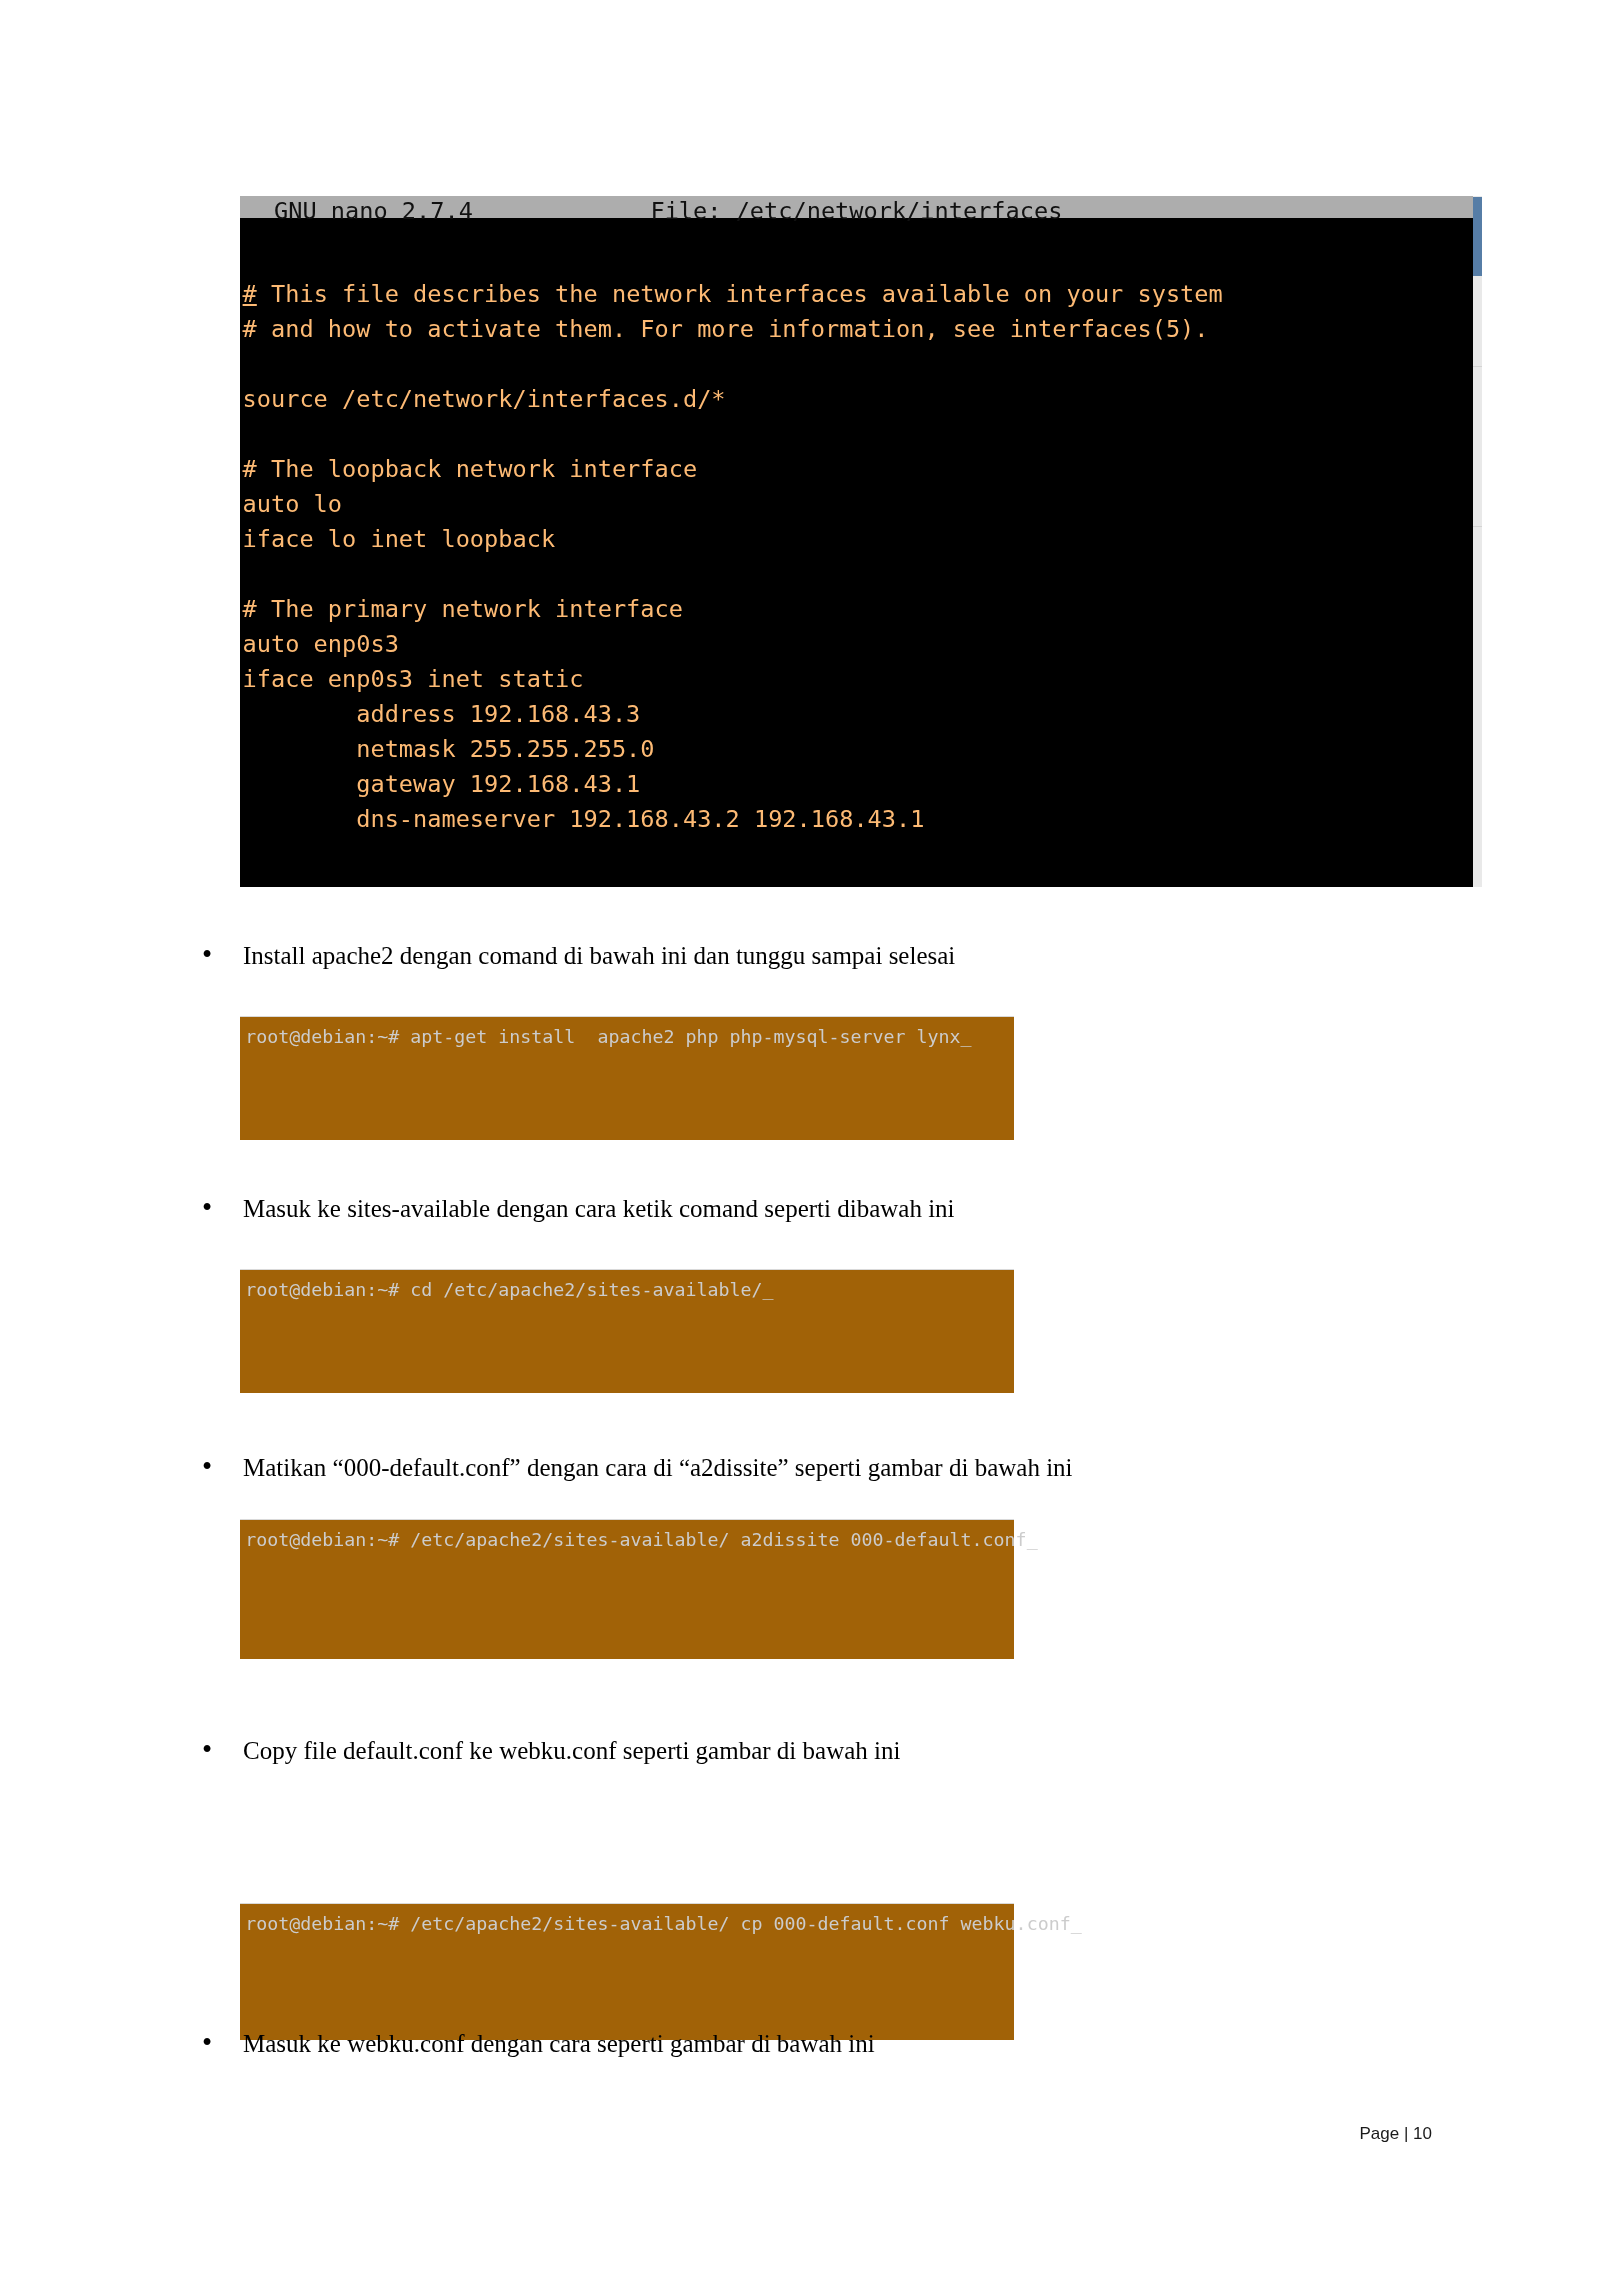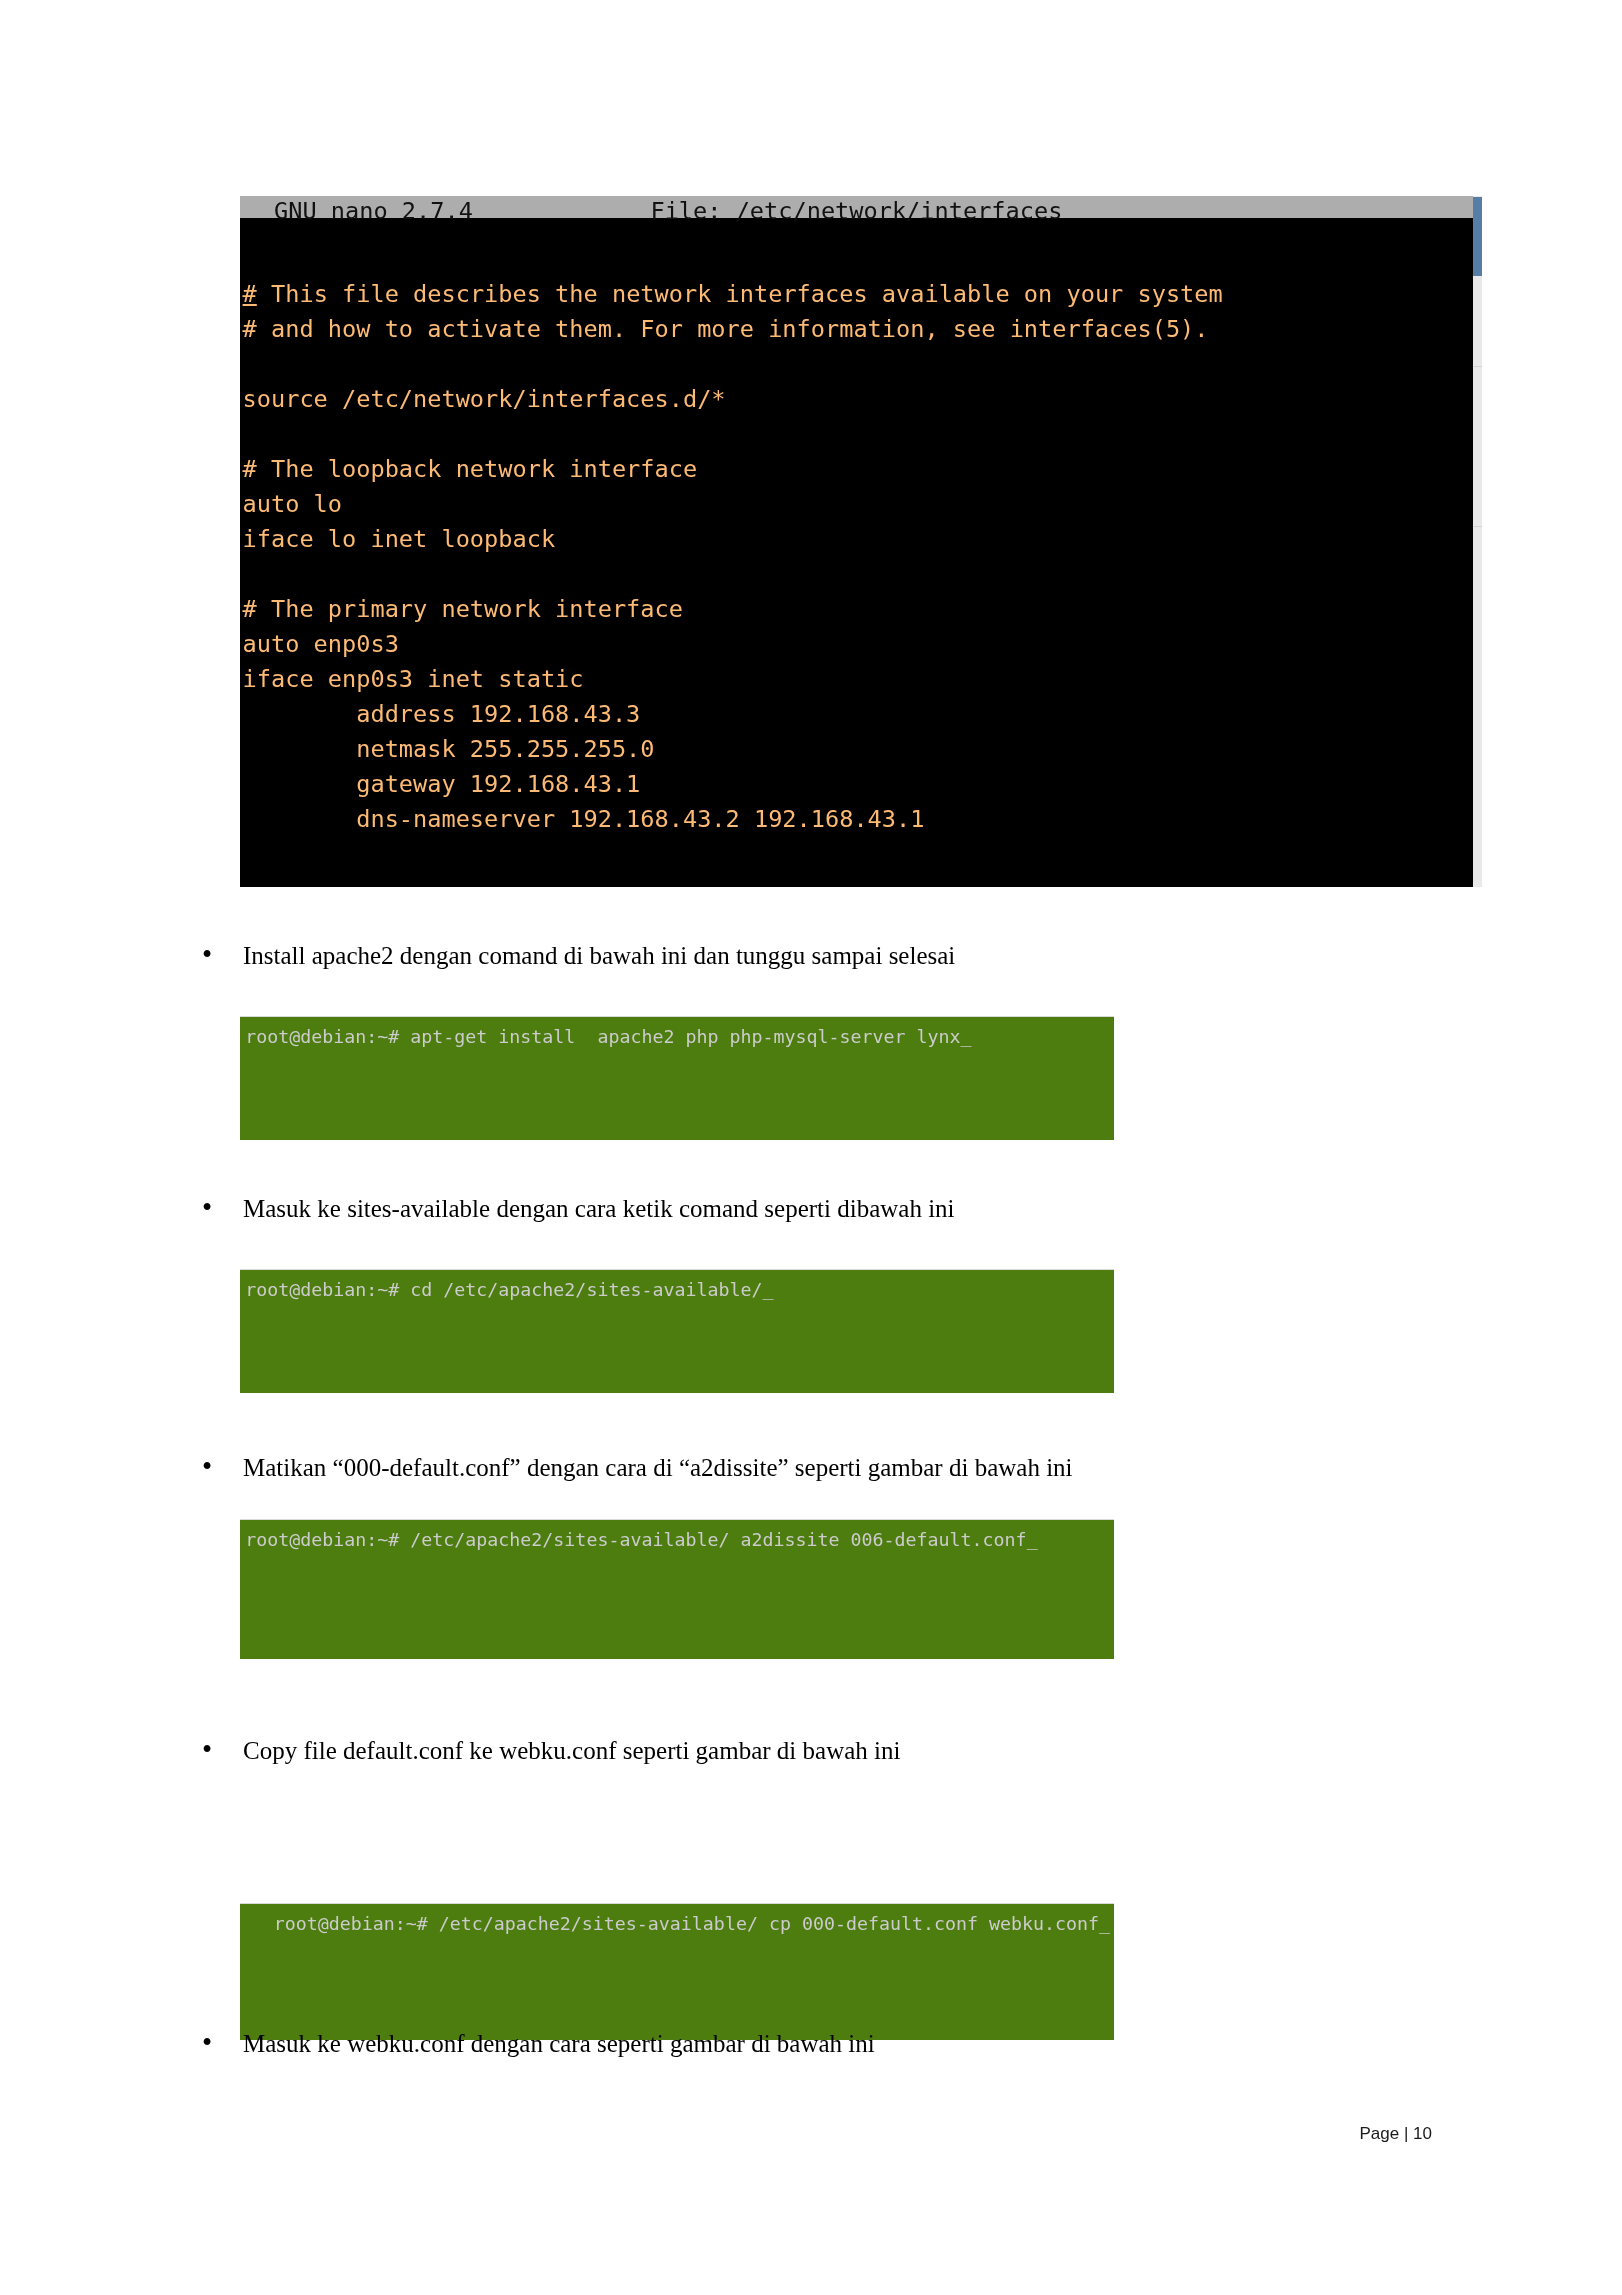--- a/index.html
+++ b/index.html
@@ -86,22 +86,22 @@
   .bullet-1{top:939px;}
   .bullet-2{top:1192px;}
   .bullet-3{top:1451px;}
   .bullet-4{top:1734px;}
   .bullet-5{top:2027px;}
 
   
   .term{
     position:absolute;
     left:240px;
-    width:874px;
-    background:#4d7c0f;
+    width:774px;
+    background:#a16207;
     border-top:1.3px solid #d9d9d9;
     box-sizing:border-box;
   }
   .term pre{
     margin:0;
     padding:7.9px 3.9px 0 5.2px;
     font-family:"DejaVu Sans Mono", monospace;
     font-size:18.3px;
     line-height:23.6px;
     color:#cccccc;
@@ -176,21 +176,21 @@
   <div class="term term-2">
     <pre>root@debian:~# cd /etc/apache2/sites-available/_</pre>
   </div>
 
   <div class="bullet bullet-3">
     <span class="marker">•</span>
     <span>Matikan “000-default.conf” dengan cara di “a2dissite” seperti gambar di bawah ini</span>
   </div>
 
   <div class="term term-3">
-    <pre>root@debian:~# /etc/apache2/sites-available/ a2dissite 006-default.conf_</pre>
+    <pre>root@debian:~# /etc/apache2/sites-available/ a2dissite 000-default.conf_</pre>
   </div>
 
   <div class="bullet bullet-4">
     <span class="marker">•</span>
     <span>Copy file default.conf ke webku.conf seperti gambar di bawah ini</span>
   </div>
 
   <div class="term term-4">
     <pre>root@debian:~# /etc/apache2/sites-available/ cp 000-default.conf webku.conf_</pre>
   </div>

